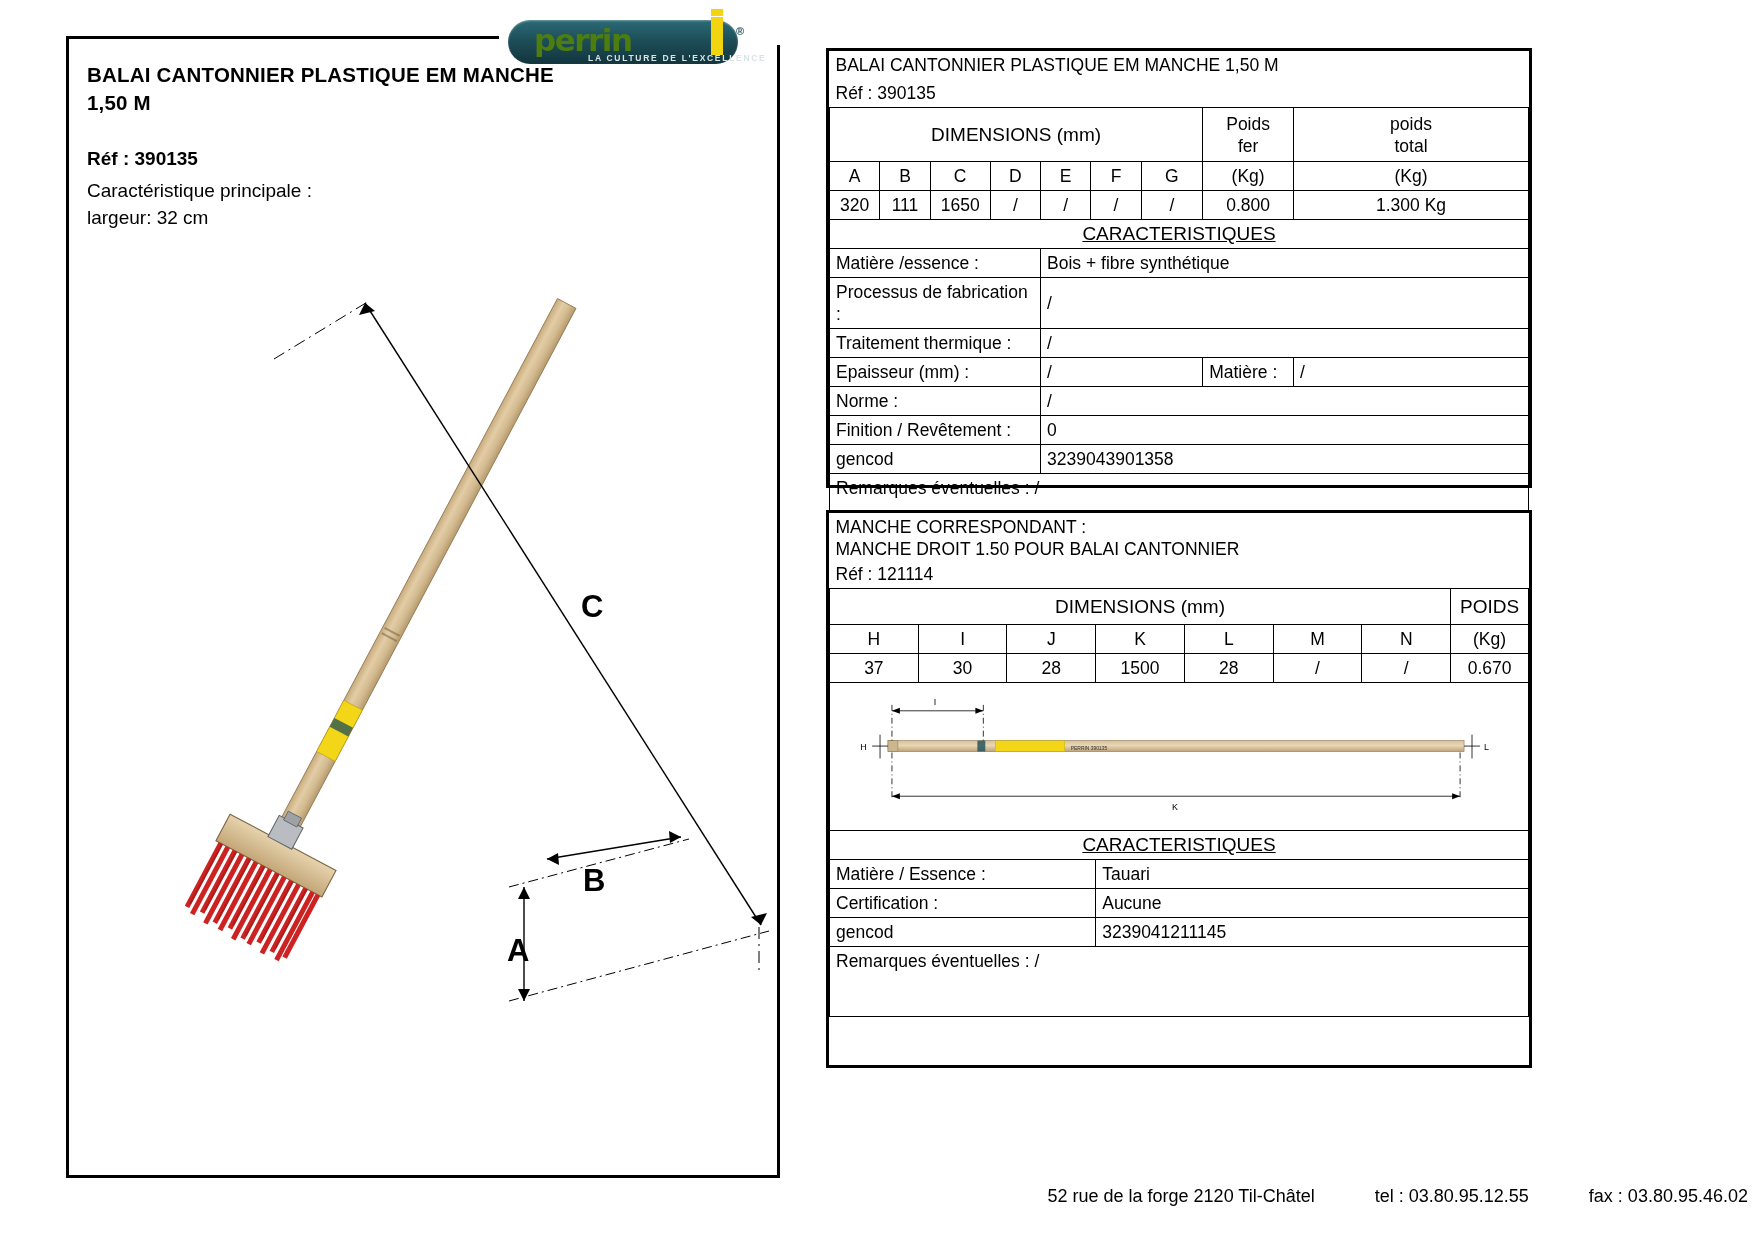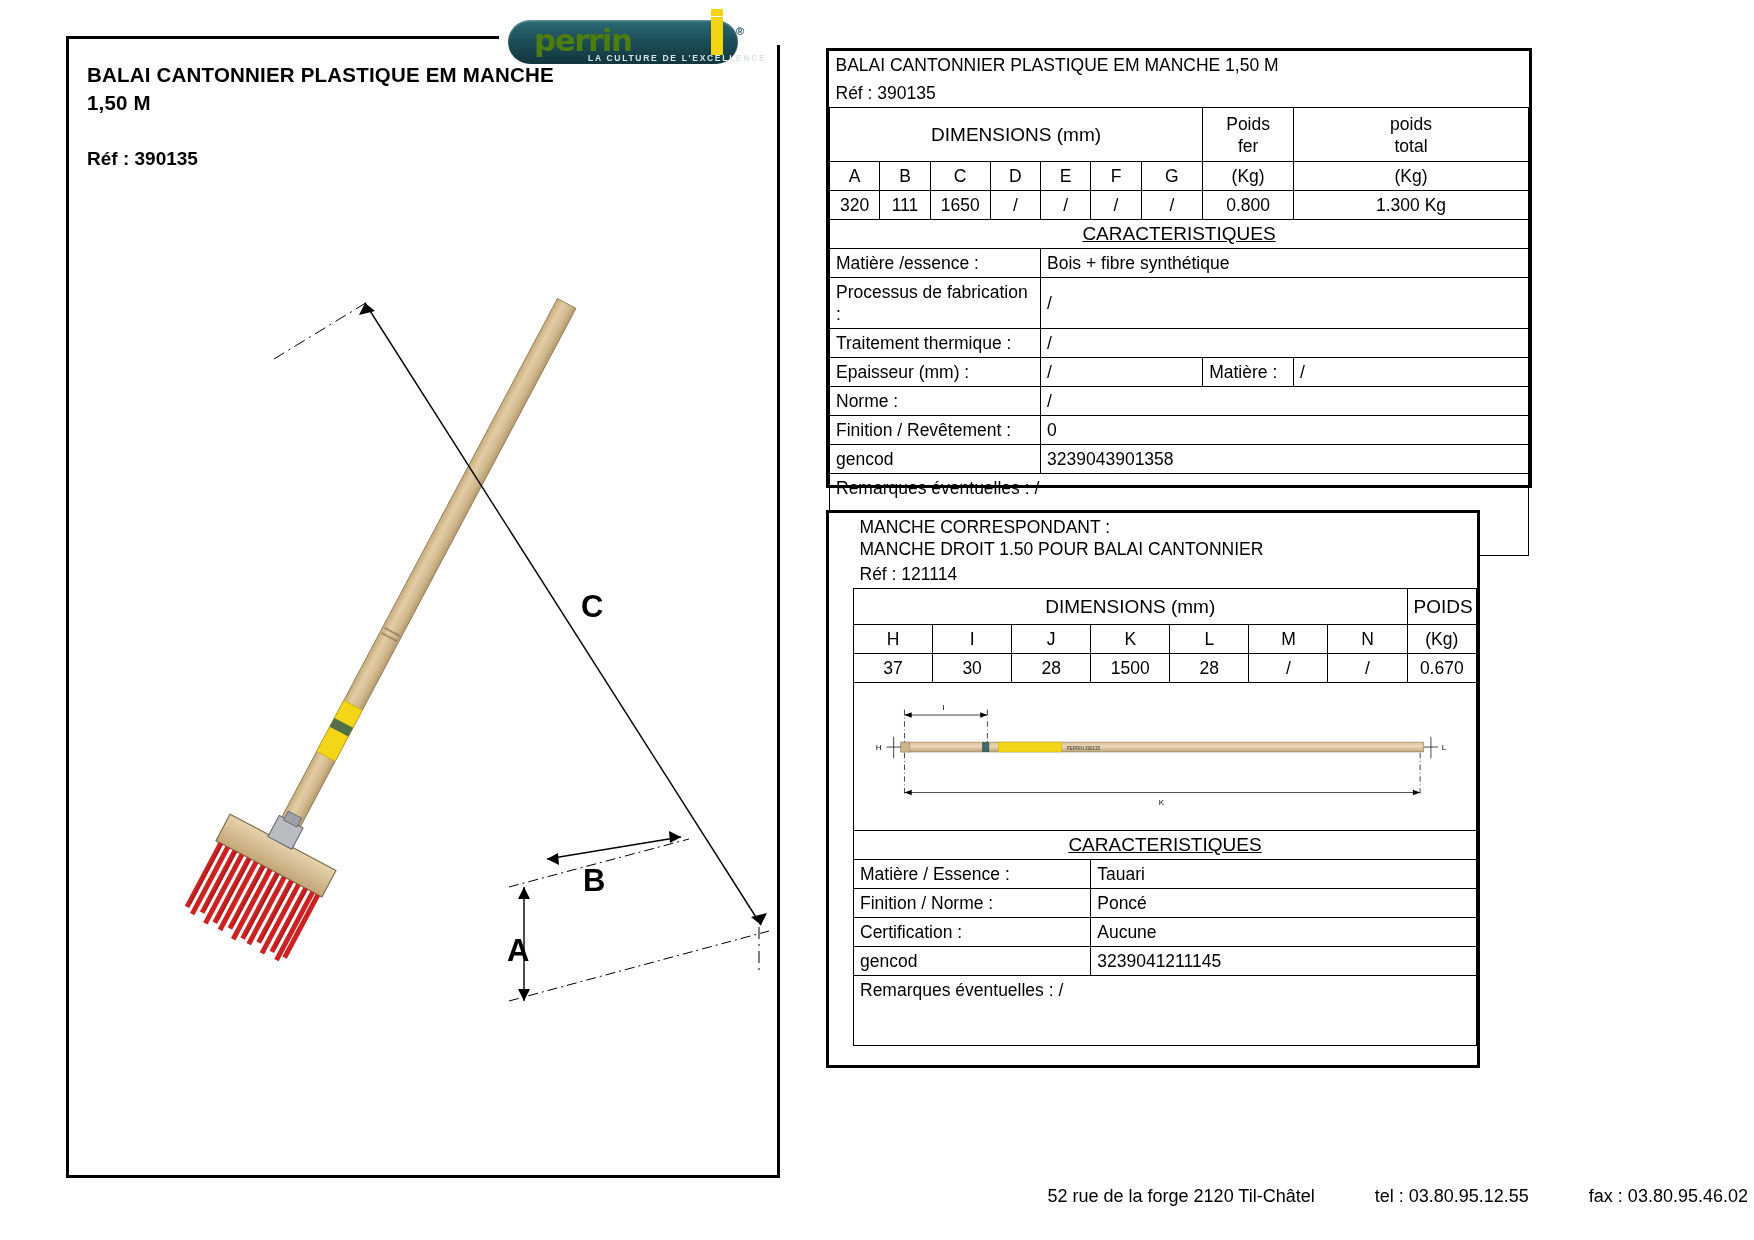--- a/index.html
+++ b/index.html
@@ -69,21 +69,21 @@
   }
 
   
   .drawing{position:absolute;left:0;top:0;width:714px;height:1030px;}
 
   
   .tbl-box{
     position:absolute;border:3px solid #000;box-sizing:border-box;background:#fff;
   }
   #table1-box{left:826px;top:48px;width:706px;height:440px;}
-  #table2-box{left:826px;top:510px;width:654px;height:558px;padding-left:24px;}
+  #table2-box{left:826px;top:510px;width:706px;height:558px;}
 
   table.grid{
     border-collapse:collapse;width:100%;table-layout:fixed;
   }
   table.grid td{
     border:1.5px solid #000;
     font-size:17.5px;
     font-weight:normal;
     padding:3px 6px;
     line-height:22px;
@@ -120,20 +120,24 @@
 <div class="page">
 
   <div class="left-panel">
     <div class="logo-notch"></div>
 
     <div class="left-title">
       <div>BALAI CANTONNIER PLASTIQUE EM MANCHE</div>
       <div>1,50 M</div>
     </div>
     <div class="left-sub">Réf : 390135</div>
+    <div class="left-desc">
+      <div>Caractéristique principale :</div>
+      <div>largeur: 32 cm</div>
+    </div>
 
     <svg class="drawing" viewBox="0 0 714 1030">
       <defs>
         <linearGradient id="woodGrad" x1="0" y1="0" x2="1" y2="0">
           <stop offset="0%" stop-color="#c8ab7d"></stop>
           <stop offset="35%" stop-color="#e3cda6"></stop>
           <stop offset="70%" stop-color="#d2b98f"></stop>
           <stop offset="100%" stop-color="#b69a6d"></stop>
         </linearGradient>
         <linearGradient id="headGrad" x1="0" y1="0" x2="0" y2="1">
@@ -420,24 +424,20 @@
         </td>
       </tr>
       <tr>
         <td class="ul-center" colspan="8" style="font-size:19px;"><span>CARACTERISTIQUES</span></td>
       </tr>
       <tr>
         <td colspan="3">Matière / Essence :</td>
         <td colspan="5">Tauari</td>
       </tr>
       <tr>
-        <td colspan="3">Finition / Norme :</td>
-        <td colspan="5">Poncé</td>
-      </tr>
-      <tr>
         <td colspan="3">Certification :</td>
         <td colspan="5">Aucune</td>
       </tr>
       <tr>
         <td colspan="3">gencod</td>
         <td colspan="5">3239041211145</td>
       </tr>
       <tr>
         <td colspan="8" style="height:70px;vertical-align:top;">Remarques éventuelles : /</td>
       </tr>

